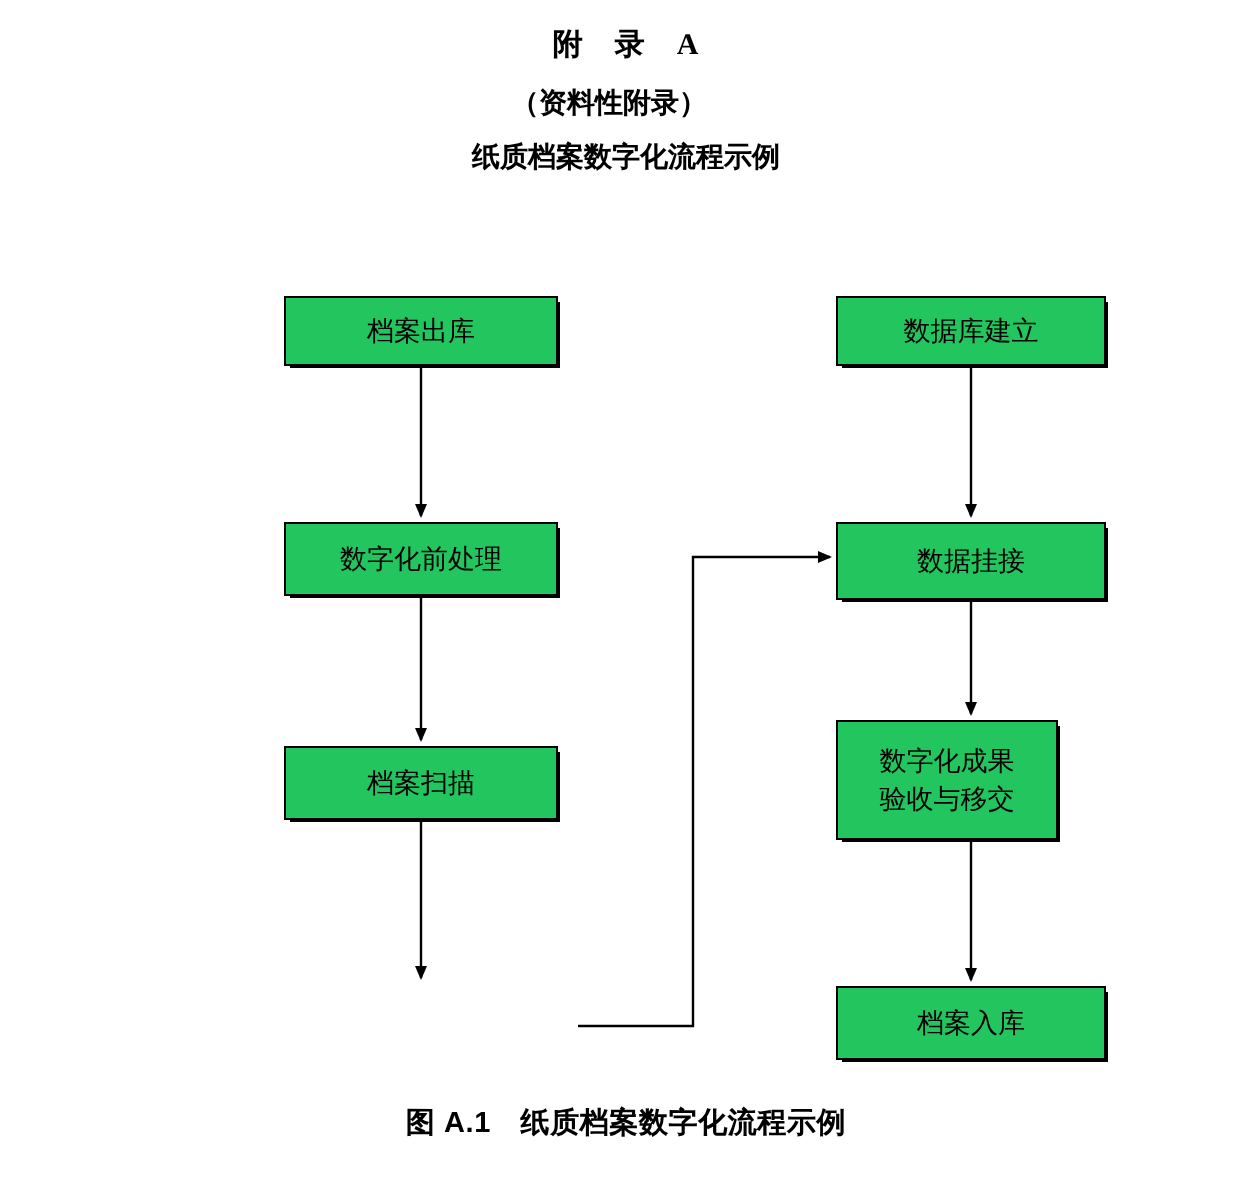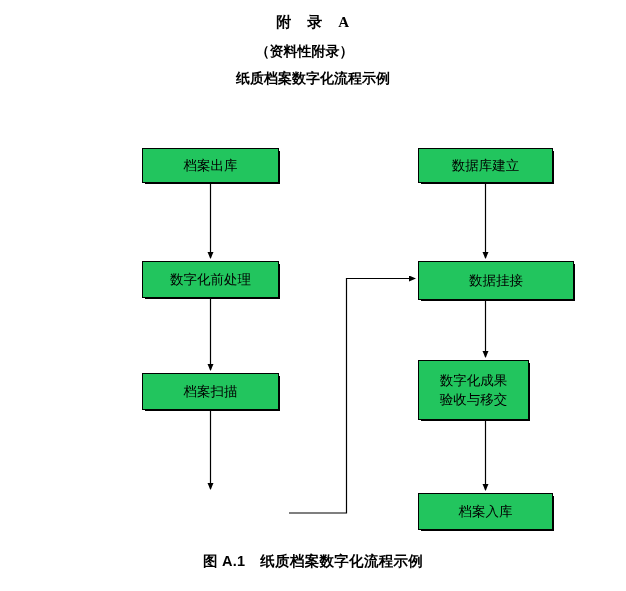--- a/index.html
+++ b/index.html
@@ -152,21 +152,21 @@
 
     <div class="node" style="left:142px; top:233px; width:137px; height:37px;">
       <span>档案扫描</span>
     </div>
 
 
     <div class="node" style="left:418px; top:8px; width:135px; height:35px;">
       <span>数据库建立</span>
     </div>
 
-    <div class="node" style="left:418px; top:121px; width:156px; height:39px;">
+    <div class="node" style="left:418px; top:121px; width:135px; height:39px;">
       <span>数据挂接</span>
     </div>
 
     <div class="node" style="left:418px; top:220px; width:111px; height:60px;">
       <span>数字化成果</span>
       <span class="line2">验收与移交</span>
     </div>
 
     <div class="node" style="left:418px; top:353px; width:135px; height:37px;">
       <span>档案入库</span>

